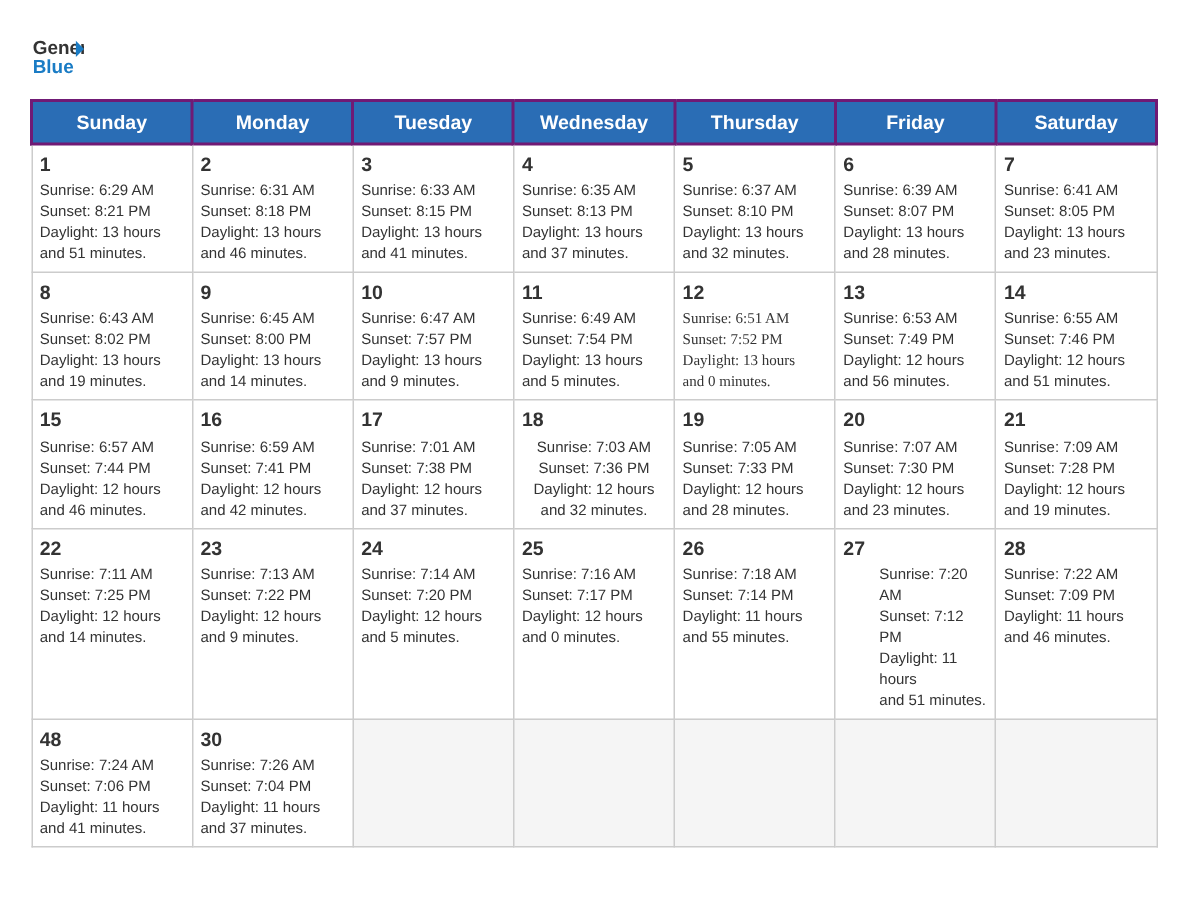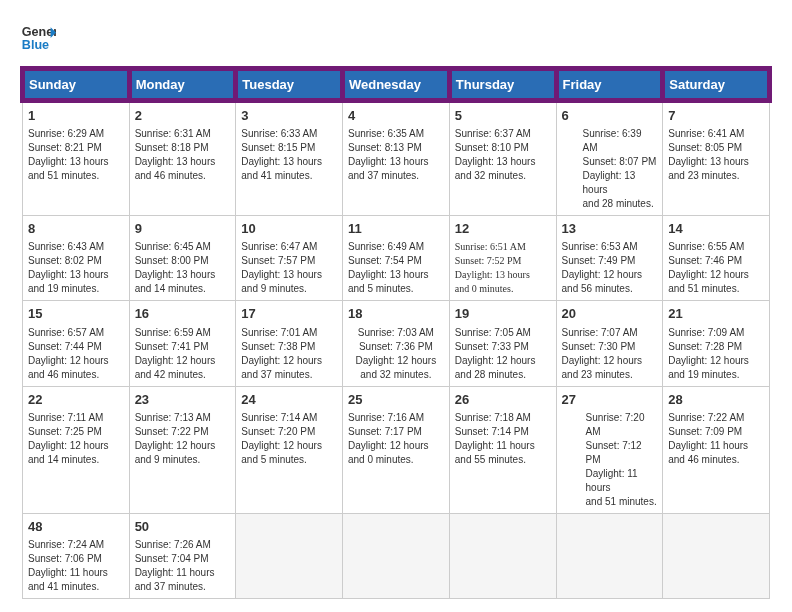--- a/index.html
+++ b/index.html
@@ -39,24 +39,24 @@
     }
     table {
       width: 100%;
       border-collapse: collapse;
       font-size: 11px;
     }
     thead tr th {
       background-color: #2a6db5;
       color: #fff;
       padding: 6px 4px;
-      text-align: left;
+      text-align: center;
       font-size: 13px;
       font-weight: bold;
-      border: 5px solid #701a75;
+      border: 2px solid #701a75;
     }
     tbody tr td {
       vertical-align: top;
       padding: 4px 5px;
       border: 1px solid #ccc;
       height: 80px;
       width: 107px;
       background: #fff;
       color: #333;
       line-height: 1.4;
@@ -136,21 +136,21 @@
         </td>
         <td>
           <span class="day-num">5</span>
           <div class="day-detail" style="white-space: pre-line;">Sunrise: 6:37 AM
 Sunset: 8:10 PM
 Daylight: 13 hours
 and 32 minutes.</div>
         </td>
         <td>
           <span class="day-num">6</span>
-          <div class="day-detail" style="white-space: pre-line; margin-left: 21px;">Sunrise: 6:39 AM
+          <div class="day-detail" style="white-space: pre-line;">Sunrise: 6:39 AM
 Sunset: 8:07 PM
 Daylight: 13 hours
 and 28 minutes.</div>
         </td>
         <td>
           <span class="day-num">7</span>
           <div class="day-detail" style="white-space: pre-line;">Sunrise: 6:41 AM
 Sunset: 8:05 PM
 Daylight: 13 hours
 and 23 minutes.</div>
@@ -311,21 +311,21 @@
       </tr>
       <tr>
         <td>
           <span class="day-num">48</span>
           <div class="day-detail" style="white-space: pre-line;">Sunrise: 7:24 AM
 Sunset: 7:06 PM
 Daylight: 11 hours
 and 41 minutes.</div>
         </td>
         <td>
-          <span class="day-num">50</span>
+          <span class="day-num">30</span>
           <div class="day-detail" style="white-space: pre-line;">Sunrise: 7:26 AM
 Sunset: 7:04 PM
 Daylight: 11 hours
 and 37 minutes.</div>
         </td>
         <td class="empty"></td>
         <td class="empty"></td>
         <td class="empty"></td>
         <td class="empty"></td>
         <td class="empty"></td>

